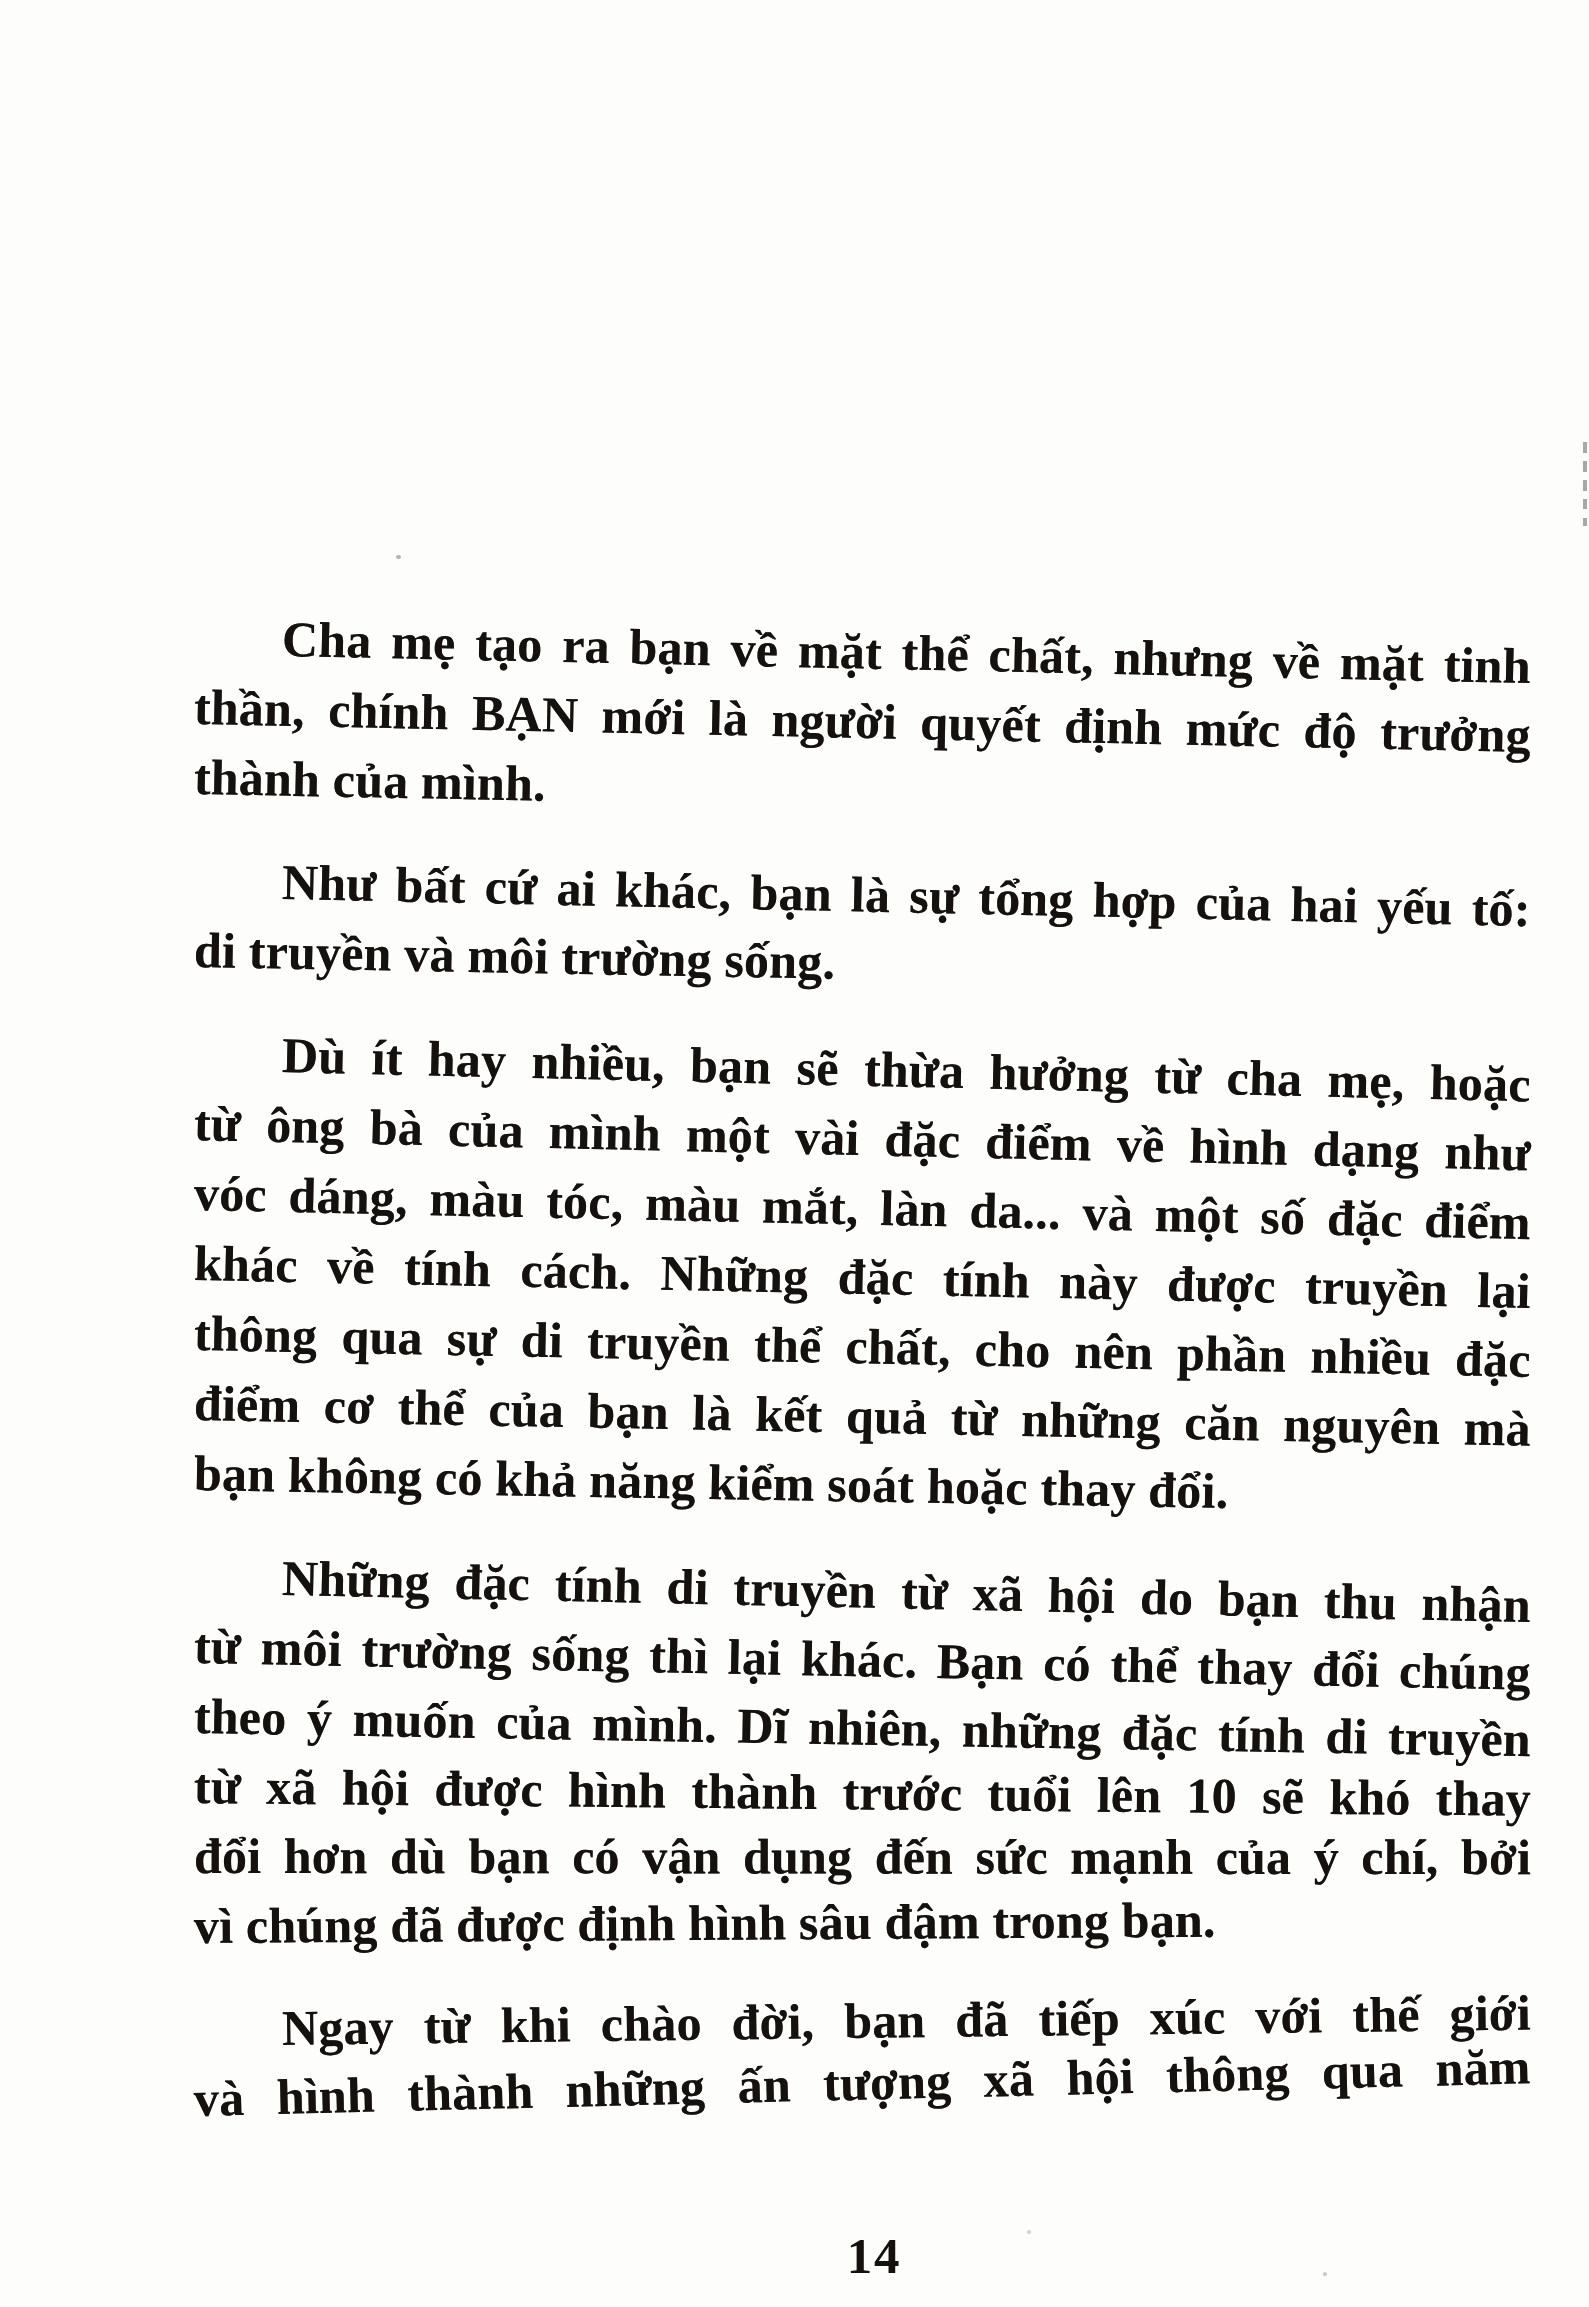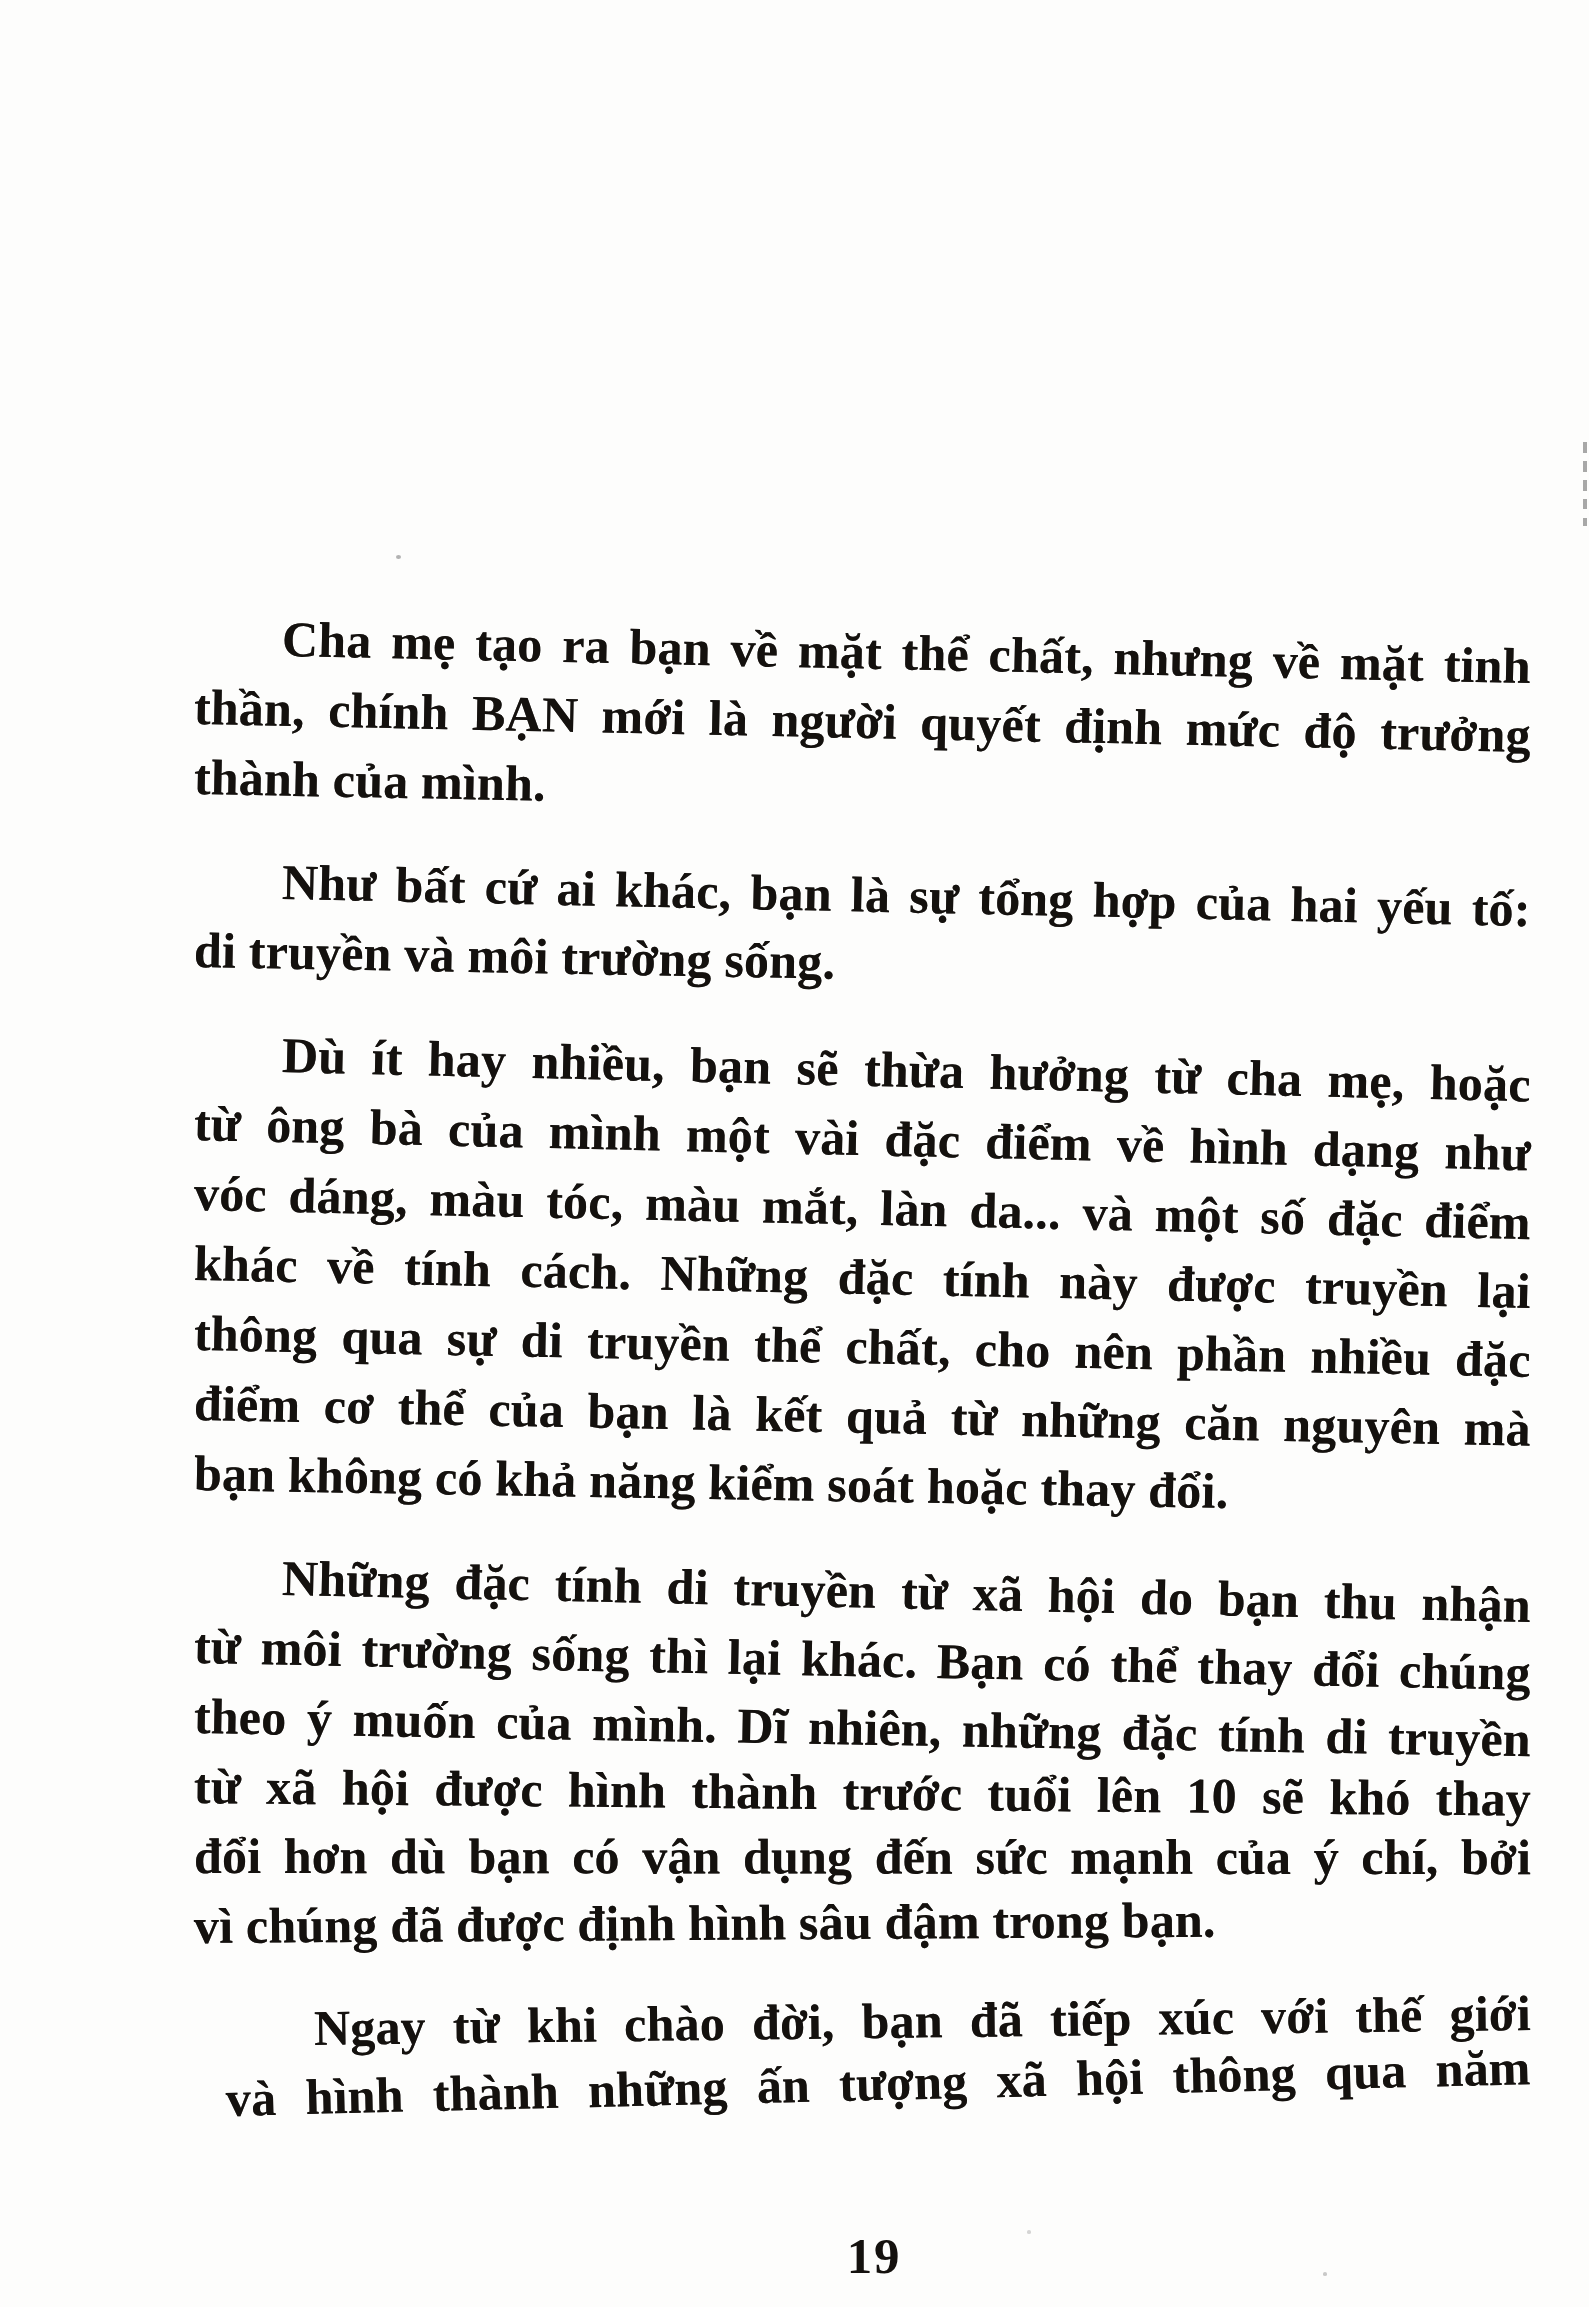--- a/index.html
+++ b/index.html
@@ -29,21 +29,20 @@
     font-weight: 600;
     color: var(--ink, #14110e);
     text-shadow: 0 0 0.5px rgba(20, 16, 12, 0.65);
     letter-spacing: 0.2px;
   }
   .para {
     margin: 0 0 33px 0;
   }
   .para:last-child {
     margin-bottom: 0;
-    margin-left: 32px;
   }
   .line {
     display: block;
     height: 70px;
     text-align: justify;
     text-align-last: justify;
     text-justify: inter-word;
     transform-origin: 0 55%;
   }
   .line.first {
@@ -118,21 +117,21 @@
         <div class="line" style="transform: rotate(0.55deg);">từ xã hội được hình thành trước tuổi lên 10 sẽ khó thay</div>
         <div class="line" style="transform: rotate(0.05deg);">đổi hơn dù bạn có vận dụng đến sức mạnh của ý chí, bởi</div>
         <div class="line end" style="transform: rotate(-0.35deg);">vì chúng đã được định hình sâu đậm trong bạn.</div>
       </div>
       <div class="para">
         <div class="line first" style="transform: rotate(-0.7deg);">Ngay từ khi chào đời, bạn đã tiếp xúc với thế giới</div>
         <div class="line" style="transform: rotate(-1.4deg);">và hình thành những ấn tượng xã hội thông qua năm</div>
       </div>
     </div>
 
-  <div class="page-number">19</div>
+  <div class="page-number">14</div>
 
   <div class="edge-mark"></div>
   <div class="speck speck-a"></div>
   <div class="speck speck-b"></div>
   <div class="speck speck-c"></div>
 
 </div>
 
 
 </body></html>

